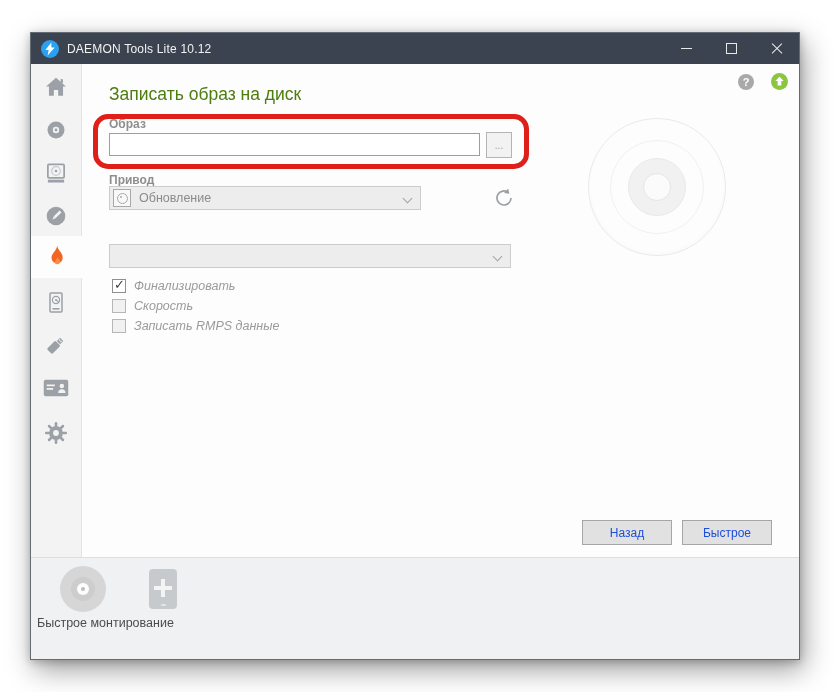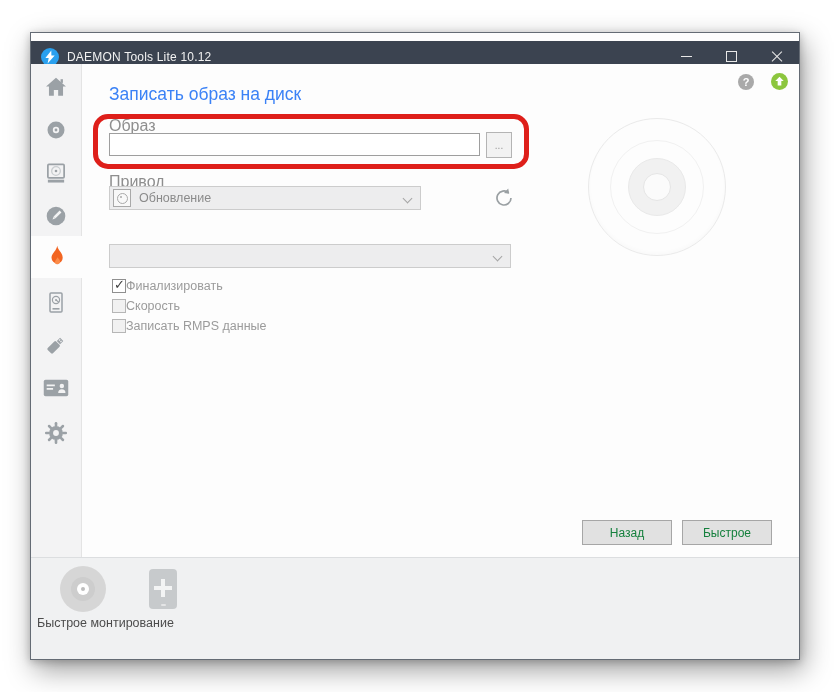--- a/index.html
+++ b/index.html
@@ -2,72 +2,72 @@
 <html><head>
 <meta charset="utf-8">
 <style>
   html,body{margin:0;padding:0;width:834px;height:692px;overflow:hidden;background:#fff;
     font-family:"Liberation Sans","DejaVu Sans",sans-serif;}
   .canvas{position:relative;width:834px;height:692px;background:#fff;}
   .window{position:absolute;left:30px;top:32px;width:770px;height:628px;background:#fdfdfd;
     border:1px solid #646b74;box-shadow:4px 10px 26px rgba(0,0,0,.38),0 2px 8px rgba(0,0,0,.22);
     box-sizing:border-box;}
   
-  .titlebar{position:absolute;left:0;top:0;right:0;height:31px;background:#3b4350;display:flex;align-items:center;margin-top:8px;}
+  .titlebar{position:absolute;left:0;top:0;right:0;height:31px;background:#3b4350;display:flex;align-items:center;}
   .logo{width:18px;height:18px;margin-left:10px;flex:0 0 auto;display:flex;}
   .titletext{color:#f2f2f2;font-size:12px;margin-left:8px;letter-spacing:.2px;}
   .controls{margin-left:auto;display:flex;height:100%;}
   .ctrl{width:45px;height:100%;display:flex;align-items:center;justify-content:center;position:relative;}
   .min-glyph{width:11px;height:1px;background:#e8e8e8;display:block;}
   .max-glyph{width:9px;height:9px;border:1px solid #e8e8e8;display:block;}
   .close-glyph{position:relative;width:12px;height:12px;display:block;}
   .close-glyph span{position:absolute;left:-1px;top:5.5px;width:14px;height:1.2px;background:#e8e8e8;}
   .close-glyph span:nth-child(1){transform:rotate(45deg);}
   .close-glyph span:nth-child(2){transform:rotate(-45deg);}
   
   .winbody{position:absolute;top:31px;left:0;right:0;bottom:101px;display:flex;}
   .sidebar{width:50px;background:#f3f3f4;border-right:1px solid #e4e4e4;position:relative;flex:0 0 auto;}
   .side-item{position:absolute;left:0;width:50px;height:42px;display:flex;align-items:center;justify-content:center;cursor:pointer;}
   .side-item.active{width:51px;background:#fdfdfd;}
   .main{flex:1;position:relative;background:#fdfdfd;}
   
-  .heading{position:absolute;left:27px;top:20px;font-size:17.5px;color:#3b82f6;font-weight:400;}
+  .heading{position:absolute;left:27px;top:20px;font-size:17.5px;color:#4d7c0f;font-weight:400;}
   .annotation{position:absolute;left:11px;top:50px;width:436px;height:55px;border:5px solid #de1f1a;
     border-radius:15px;box-sizing:border-box;pointer-events:none;z-index:5;}
-  .field-label{position:absolute;font-size:16px;color:#8e8e8e;}
+  .field-label{position:absolute;font-size:12px;color:#8e8e8e;font-weight:bold;}
   .text-input{position:absolute;left:27px;top:69px;width:371px;height:23px;border:1px solid #9e9e9e;
     background:#fff;box-sizing:border-box;font-size:12px;padding:0 4px;outline:none;color:#333;}
   .browse-btn{position:absolute;left:404px;top:68px;width:26px;height:26px;background:#f2f2f2;
     border:1px solid #b4b4b4;box-sizing:border-box;color:#9a9a9a;font-size:10px;display:flex;
     align-items:center;justify-content:center;cursor:pointer;}
   .select{position:absolute;height:24px;background:#ededee;border:1px solid #cccccc;box-sizing:border-box;
     display:flex;align-items:center;color:#8b8b8b;font-size:12.5px;}
   .select .chev{position:absolute;right:9px;top:8px;width:6px;height:6px;border-right:1px solid #a5a5a5;
     border-bottom:1px solid #a5a5a5;transform:rotate(45deg);}
   .mini-disc{width:16px;height:16px;border:1px solid #a9a9a9;background:#f8f8f8;margin:0 8px 0 3px;
     display:flex;align-items:center;justify-content:center;flex:0 0 auto;}
   .mini-disc i{width:9px;height:9px;border:1px solid #a9a9a9;border-radius:50%;display:block;position:relative;}
   .mini-disc i::after{content:"";position:absolute;left:2.6px;top:2.6px;width:2.4px;height:2.4px;background:#a9a9a9;border-radius:50%;}
   .refresh{position:absolute;left:411px;top:123px;width:22px;height:22px;cursor:pointer;}
   .check-row{position:absolute;left:30px;display:flex;align-items:center;height:16px;cursor:pointer;}
   .checkbox{width:14px;height:14px;border:1px solid #b6b6b6;background:#f1f1f1;box-sizing:border-box;
     position:relative;flex:0 0 auto;}
   .checkbox.checked{background:#fff;border-color:#8f8f8f;}
   .checkbox.checked::after{content:"\2713";position:absolute;left:1px;top:-3px;font-size:13px;color:#3f3f3f;font-weight:bold;}
-  .check-label{margin-left:0;font-size:12.5px;color:#9b9b9b;}
+  .check-label{margin-left:8px;font-size:12.5px;color:#9b9b9b;font-style:italic;}
   
   .disc-art{position:absolute;left:506px;top:54px;width:136px;height:136px;border:1px solid #eaeaea;
     border-radius:50%;background:#fdfdfd;box-shadow:inset 0 -2px 4px rgba(0,0,0,.02);}
   .disc-art .r1{position:absolute;left:21px;top:21px;width:92px;height:92px;border:1px solid #f1f1f1;border-radius:50%;}
   .disc-art .r2{position:absolute;left:39px;top:39px;width:56px;height:56px;border:1px solid #e9e9e9;border-radius:50%;background:#f1f1f1;}
   .disc-art .hole{position:absolute;left:54px;top:54px;width:26px;height:26px;border:1px solid #e5e5e5;border-radius:50%;background:#fbfbfb;}
   .promo{position:absolute;left:441px;top:207px;width:270px;text-align:center;font-size:12.5px;
     line-height:1.5;color:#404040;}
   .btn{position:absolute;top:456px;width:90px;height:25px;background:#e1e1e1;border:1px solid #a6a6a6;
-    box-sizing:border-box;font-size:12px;color:#15803d;display:flex;align-items:center;justify-content:center;cursor:pointer;}
+    box-sizing:border-box;font-size:12px;color:#1d4ed8;display:flex;align-items:center;justify-content:center;cursor:pointer;}
   .btn-back{left:500px;}
   .btn-enable{left:600px;}
   .help-icon{position:absolute;left:656px;top:10px;width:16px;height:16px;border-radius:50%;background:#a9a9a9;
     color:#fff;font-size:11px;font-weight:bold;display:flex;align-items:center;justify-content:center;cursor:pointer;}
   .upgrade-icon{position:absolute;left:689px;top:9px;width:17px;height:17px;border-radius:50%;background:#8cc63e;
     display:flex;align-items:center;justify-content:center;cursor:pointer;}
   
   .bottombar{position:absolute;left:0;right:0;bottom:0;height:101px;background:#f0f1f2;border-top:1px solid #dcdee0;}
   .quick-disc{position:absolute;left:29px;top:8px;width:46px;height:46px;border-radius:50%;background:#d6d6d6;cursor:pointer;}
   .quick-disc .qr{position:absolute;left:11px;top:11px;width:24px;height:24px;border-radius:50%;background:#cdcdcd;}

